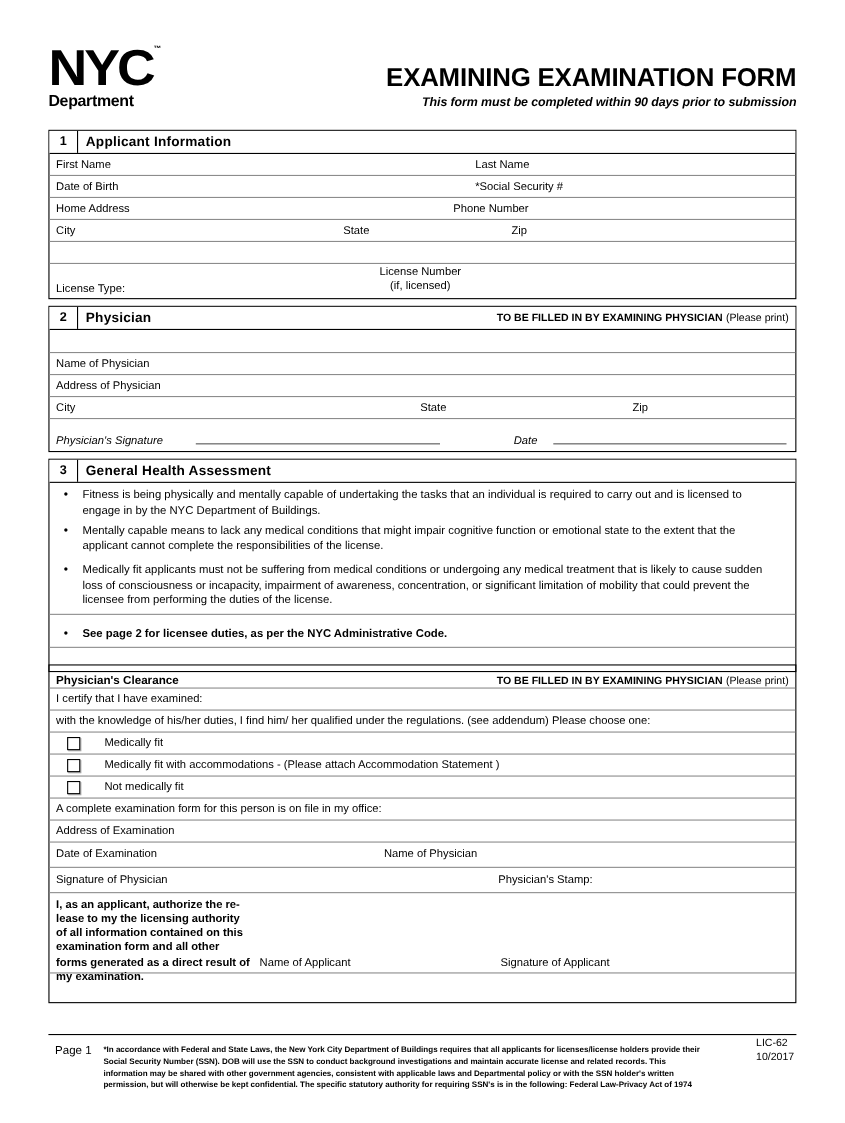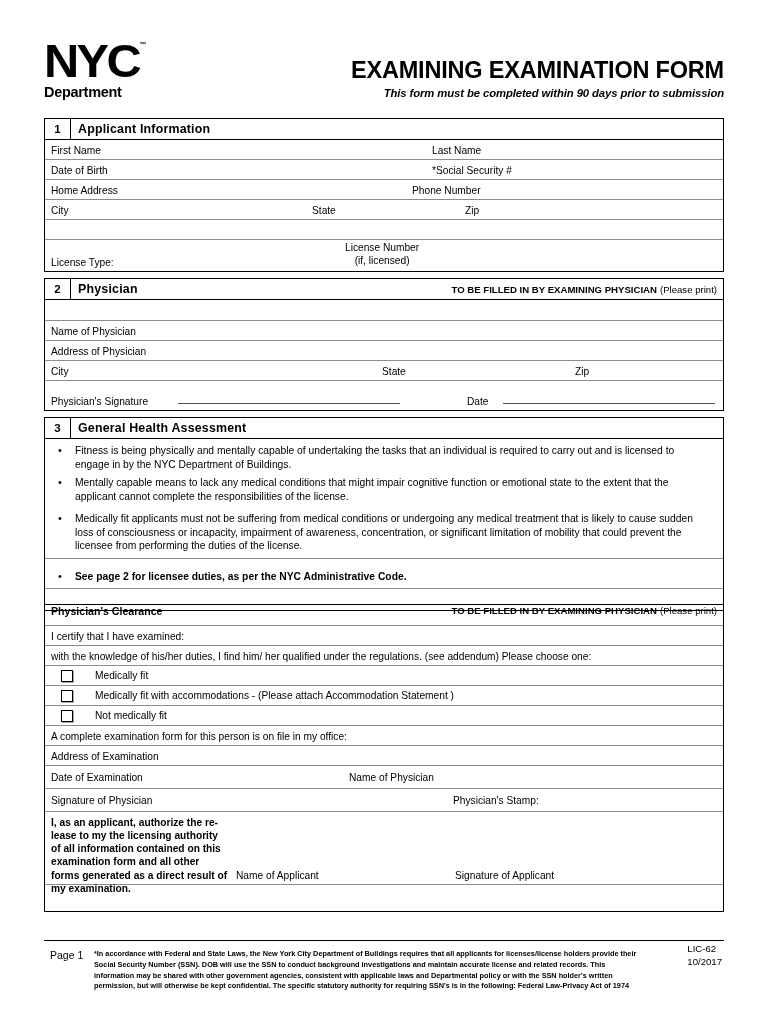--- a/index.html
+++ b/index.html
@@ -161,20 +161,21 @@
     font-size: 10.2px;
     line-height: 1.25;
   }
 
   
   #sec2 { top: 278px; }
   .sig-row {
     height: 29px;
     position: relative;
     border-bottom: none;
+    font-style: italic;
   }
   .sig-label {
     position: absolute;
     bottom: 3px;
     font-size: 10.2px;
   }
   .sig-line {
     position: absolute;
     bottom: 6px;
     border-bottom: 1px solid #555;
@@ -209,21 +210,21 @@
     padding-top: 6px;
   }
 
   
   #sec4 { top: 604px; }
   .clr-head {
     height: 21px;
     border-bottom: 1px solid #8c8c8c;
     position: relative;
     display: flex;
-    align-items: flex-start;
+    align-items: flex-end;
   }
   .clr-title {
     font-size: 10.6px;
     font-weight: 700;
     padding-left: 6px;
   }
   .cb-row {
     height: 20px;
     border-bottom: 1px solid #8c8c8c;
     display: flex;

